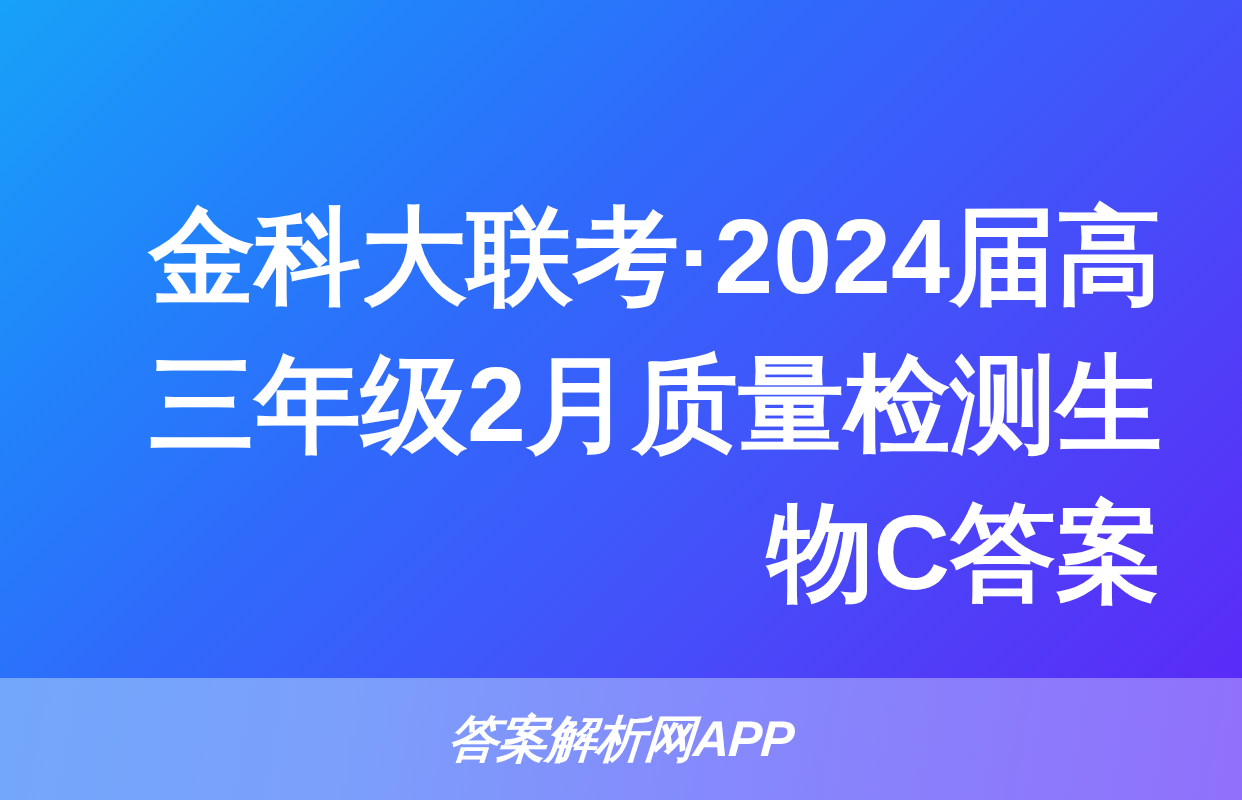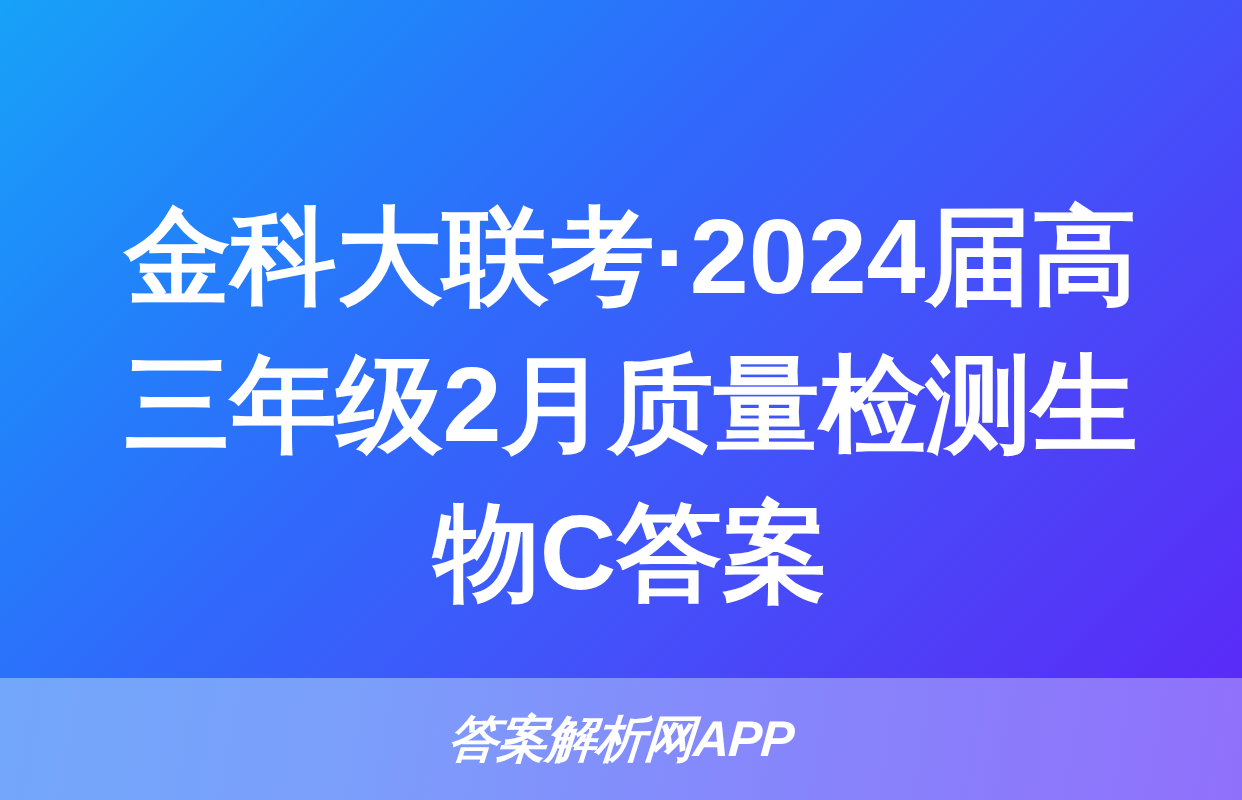--- a/index.html
+++ b/index.html
@@ -27,30 +27,30 @@
                  #17a2f8 0%,
                  #2183fa 22%,
                  #3069fb 42%,
                  #3f57fa 60%,
                  #4d42f8 78%,
                  #5a2bf7 100%);
   }
 
   .hero-title {
     position: absolute;
-    left: 92px;
+    left: 84px;
     top: 182px;
     width: 1078px;
     color: #ffffff;
     font-size: 106px;
     line-height: 148px;
     font-weight: 700;
     letter-spacing: 0px;
     word-break: break-all;
-    text-align: center;
+    text-align: right;
     white-space: normal;
   }
 
   
   .watermark-band {
     position: absolute;
     left: 0;
     top: 678px;
     width: 1242px;
     height: 122px;

